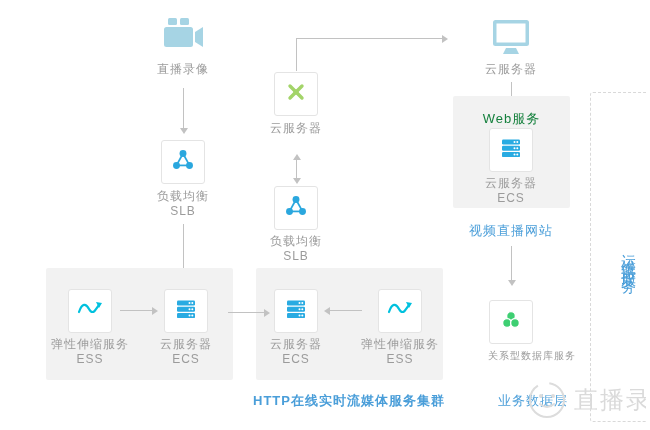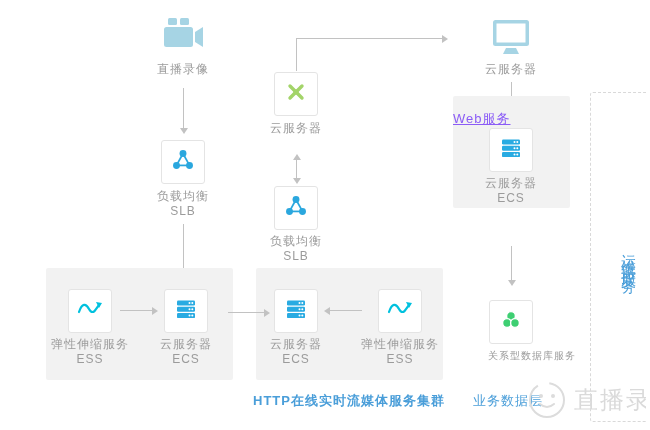--- a/index.html
+++ b/index.html
@@ -4,21 +4,21 @@
 <style>
   html,body{margin:0;padding:0;background:#fff;}
   .stage{position:relative;width:618px;height:430px;background:#fff;overflow:hidden;
          font-family:"Liberation Sans","DejaVu Sans",sans-serif;margin-left:28px;}
   .abs{position:absolute;}
   .iconbox{position:absolute;width:44px;height:44px;background:#fff;border:1px solid #e4e4e4;
            border-radius:3px;box-sizing:border-box;display:flex;align-items:center;justify-content:center;}
   .lbl{position:absolute;width:120px;text-align:center;color:#9b9b9b;font-size:12px;line-height:15px;
        letter-spacing:1px;white-space:nowrap;}
   .cap{position:absolute;text-align:center;color:#4a9ed9;font-size:13px;letter-spacing:1px;white-space:nowrap;}
-  .gtitle{position:absolute;width:100%;text-align:left;color:#8b5cf6;font-size:13px;letter-spacing:1px;text-decoration:underline;}
+  .gtitle{position:absolute;width:100%;text-align:center;color:#15803d;font-size:13px;letter-spacing:1px;}
   .group{position:absolute;background:#f2f2f2;border-radius:2px;}
   .av{position:absolute;width:1px;background:#c2c2c2;}
   .ah{position:absolute;height:1px;background:#c2c2c2;}
   .head-down::after{content:'';position:absolute;bottom:-6px;left:50%;margin-left:-4px;
     border:4px solid transparent;border-top:6px solid #c2c2c2;}
   .head-up::before{content:'';position:absolute;top:-6px;left:50%;margin-left:-4px;
     border:4px solid transparent;border-bottom:6px solid #c2c2c2;}
   .head-right::after{content:'';position:absolute;right:-6px;top:50%;margin-top:-4px;
     border:4px solid transparent;border-left:6px solid #c2c2c2;}
   .head-left::before{content:'';position:absolute;left:-6px;top:50%;margin-top:-4px;
@@ -215,39 +215,40 @@
             <circle cx="18.3" cy="18.6" r="1"></circle>
         </g>
       </svg>
     </span>
   </div>
   <div class="lbl" style="left:423px;top:176px;">
     <div>云服务器</div>
     <div>ECS</div>
   </div>
 
+  <div class="cap" style="left:423px;top:222px;width:120px;">视频直播网站</div>
 
   <div class="av head-down" style="left:483px;top:246px;height:38px;"></div>
 
   <div class="iconbox" style="left:461px;top:300px;">
     <span>
       <svg width="24" height="24" viewBox="0 0 24 24">
         <g fill="#3ecf72" stroke="#ffffff" stroke-width="1.4">
           <circle cx="12" cy="8" r="4.4"></circle>
           <circle cx="8" cy="15" r="4.4"></circle>
           <circle cx="16" cy="15" r="4.4"></circle>
         </g>
       </svg>
     </span>
   </div>
   <div class="lbl" style="left:444px;top:348px;font-size:10px;">
     <div>关系型数据库服务</div>
   </div>
 
-  <div class="cap" style="left:420px;top:392px;width:120px;">业务数据层</div>
+  <div class="cap" style="left:420px;top:392px;width:120px;text-align:right;">业务数据层</div>
 
   <div class="sidebar">
     <span class="vtext">运维监控服务</span>
   </div>
 
   <div class="abs" style="left:496px;top:378px;width:46px;height:44px;">
     <svg width="46" height="44" viewBox="0 0 46 44">
       <circle cx="23" cy="22" r="17" fill="none" stroke="#dcdcdc" stroke-width="2" stroke-dasharray="70 12"></circle>
       <circle cx="17" cy="18" r="2" fill="#dcdcdc"></circle>
       <circle cx="29" cy="18" r="2" fill="#dcdcdc"></circle>

